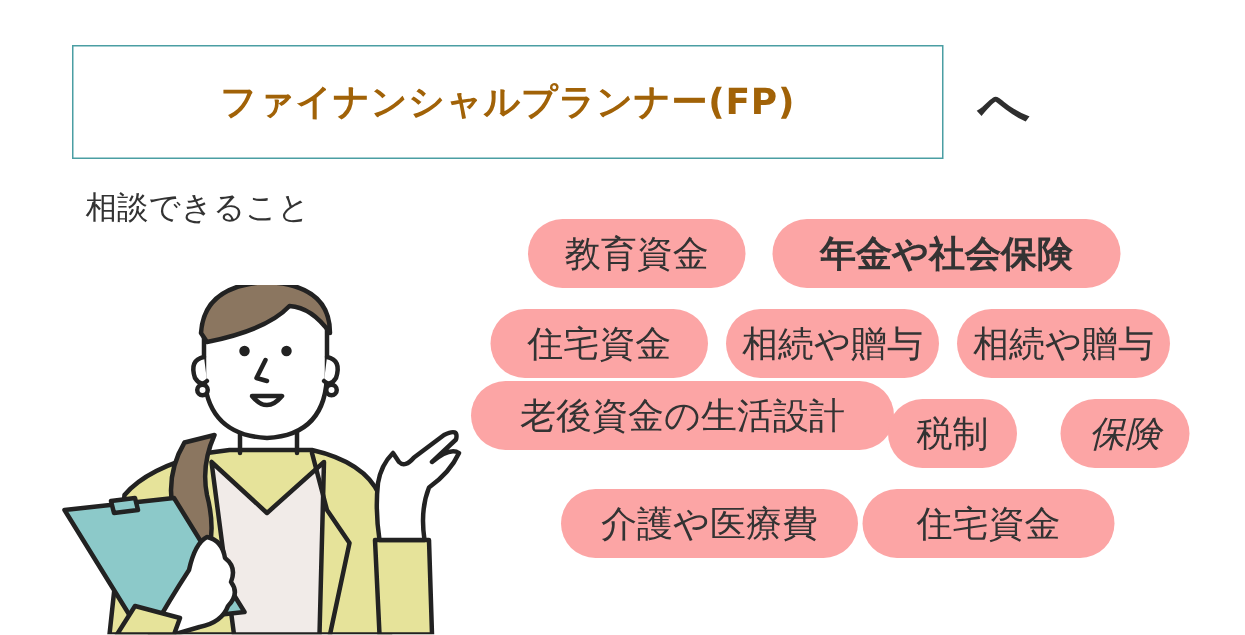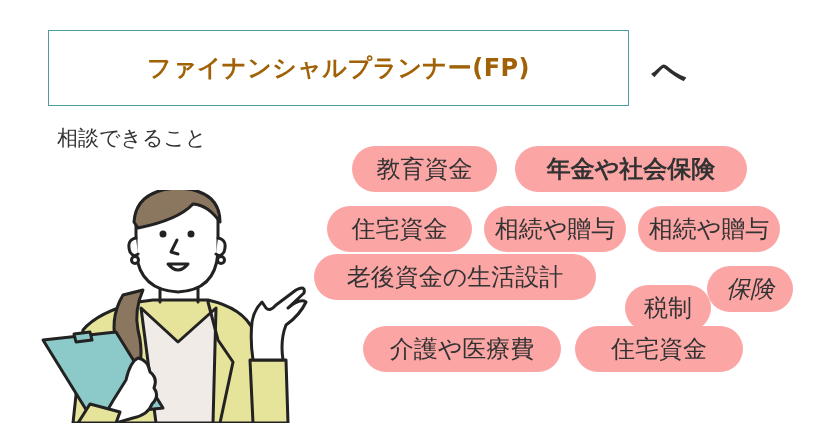--- a/index.html
+++ b/index.html
@@ -50,28 +50,28 @@
 <div class="pill" style="left:484px;top:206px;width:142px;">
     <span>相続や贈与</span>
   </div>
 <div class="pill" style="left:638px;top:206px;width:142px;">
     <span>相続や贈与</span>
   </div>
 
 <div class="pill" style="left:314px;top:254px;width:282px;">
     <span>老後資金の生活設計</span>
   </div>
-<div class="pill" style="left:625px;top:266px;width:86px;margin-top:19px;">
+<div class="pill" style="left:592px;top:266px;width:86px;">
     <span>税制</span>
   </div>
 <div class="pill" style="left:707px;top:266px;width:86px;font-style:italic;">
     <span>保険</span>
   </div>
 
-<div class="pill" style="left:363px;top:326px;width:198px;">
+<div class="pill" style="left:374px;top:326px;width:198px;">
     <span>介護や医療費</span>
   </div>
 <div class="pill" style="left:575px;top:326px;width:168px;">
     <span>住宅資金</span>
   </div>
 
 <svg class="illustration" viewBox="0 0 290 233" xmlns="http://www.w3.org/2000/svg">
   <g stroke="#222" stroke-width="3" stroke-linecap="round" stroke-linejoin="round">
 
     <path d="M35 233 L45 140 Q60 122 100 112 L115 110 L170 110 Q205 118 215 140 L222 175 L222 233 Z" fill="#e6e39a"></path>

